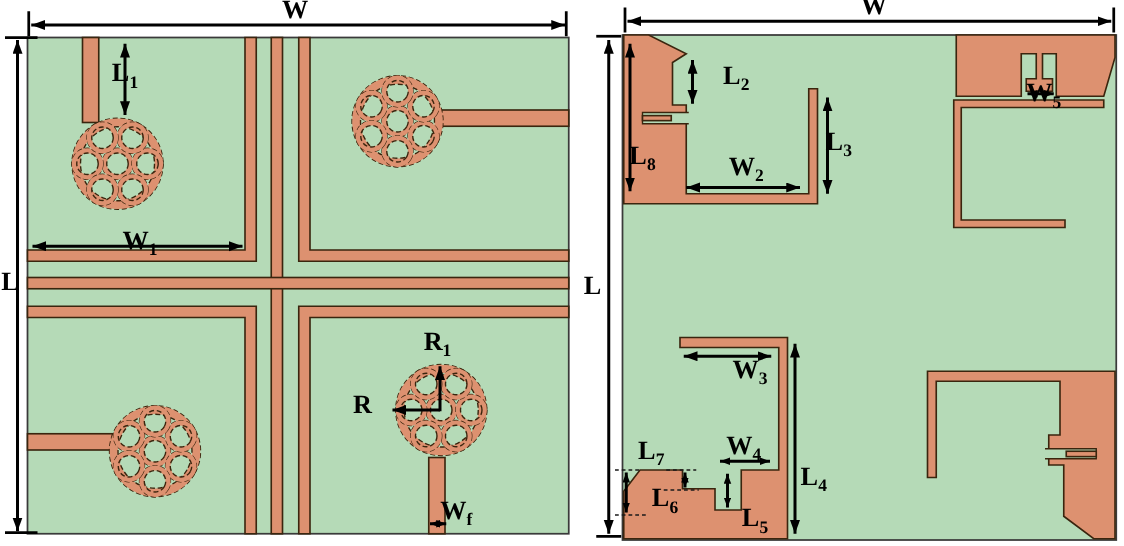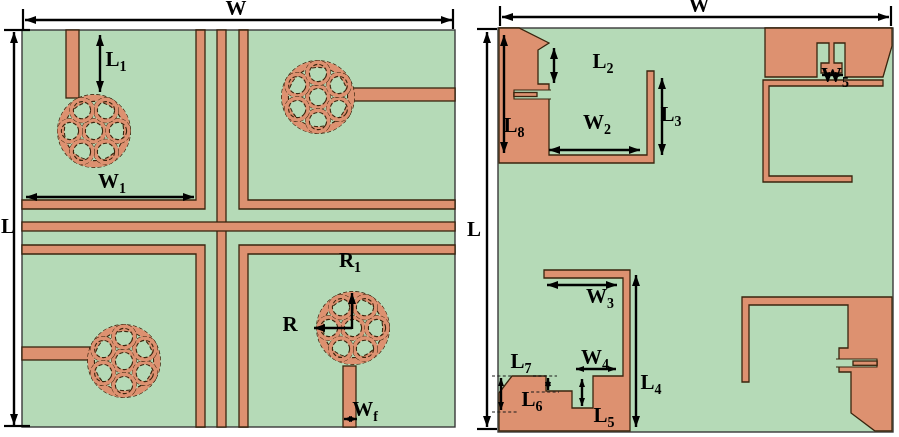--- a/index.html
+++ b/index.html
@@ -136,31 +136,31 @@
       <line class="dash" x1="533" y1="376" x2="557" y2="376"></line>
       <line class="dash" x1="531" y1="392" x2="559" y2="392"></line>
       <line class="dash" x1="492" y1="376" x2="513" y2="376"></line>
       <line class="dash" x1="492" y1="412" x2="517" y2="412"></line>
     </g>
   </g>
 </svg>
 
 <div class="lbl" style="left:236px;top:10px"><span class="m">W</span><span class="s"></span></div>
 <div class="lbl" style="left:8px;top:228px"><span class="m">L</span><span class="s"></span></div>
-<div class="lbl" style="left:116px;top:61px"><span class="m">L</span><span class="s">1</span></div>
-<div class="lbl" style="left:112px;top:183px"><span class="m">W</span><span class="s">1</span></div>
-<div class="lbl" style="left:350px;top:262px"><span class="m">R</span><span class="s">1</span></div>
+<div class="lbl" style="left:100px;top:61px"><span class="m">L</span><span class="s">1</span></div>
+<div class="lbl" style="left:112px;top:195px"><span class="m">W</span><span class="s">1</span></div>
+<div class="lbl" style="left:350px;top:276px"><span class="m">R</span><span class="s">1</span></div>
 <div class="lbl" style="left:290px;top:326px"><span class="m">R</span><span class="s"></span></div>
 <div class="lbl" style="left:365px;top:411px"><span class="m">W</span><span class="s">f</span></div>
 
 <div class="lbl" style="left:699px;top:7px"><span class="m">W</span><span class="s"></span></div>
 <div class="lbl" style="left:474px;top:231px"><span class="m">L</span><span class="s"></span></div>
-<div class="lbl" style="left:603px;top:63px"><span class="m">L</span><span class="s">2</span></div>
+<div class="lbl" style="left:589px;top:63px"><span class="m">L</span><span class="s">2</span></div>
 <div class="lbl" style="left:514px;top:127px"><span class="m">L</span><span class="s">8</span></div>
-<div class="lbl" style="left:597px;top:124px"><span class="m">W</span><span class="s">2</span></div>
+<div class="lbl" style="left:597px;top:136px"><span class="m">W</span><span class="s">2</span></div>
 <div class="lbl" style="left:671px;top:116px"><span class="m">L</span><span class="s">3</span></div>
 <div class="lbl" style="left:835px;top:77px"><span class="m">W</span><span class="s">5</span></div>
 <div class="lbl" style="left:600px;top:298px"><span class="m">W</span><span class="s">3</span></div>
 <div class="lbl" style="left:651px;top:384px"><span class="m">L</span><span class="s">4</span></div>
 <div class="lbl" style="left:595px;top:359px"><span class="m">W</span><span class="s">4</span></div>
 <div class="lbl" style="left:521px;top:363px"><span class="m">L</span><span class="s">7</span></div>
 <div class="lbl" style="left:604px;top:417px"><span class="m">L</span><span class="s">5</span></div>
 <div class="lbl" style="left:532px;top:401px"><span class="m">L</span><span class="s">6</span></div>
 
 </div>

